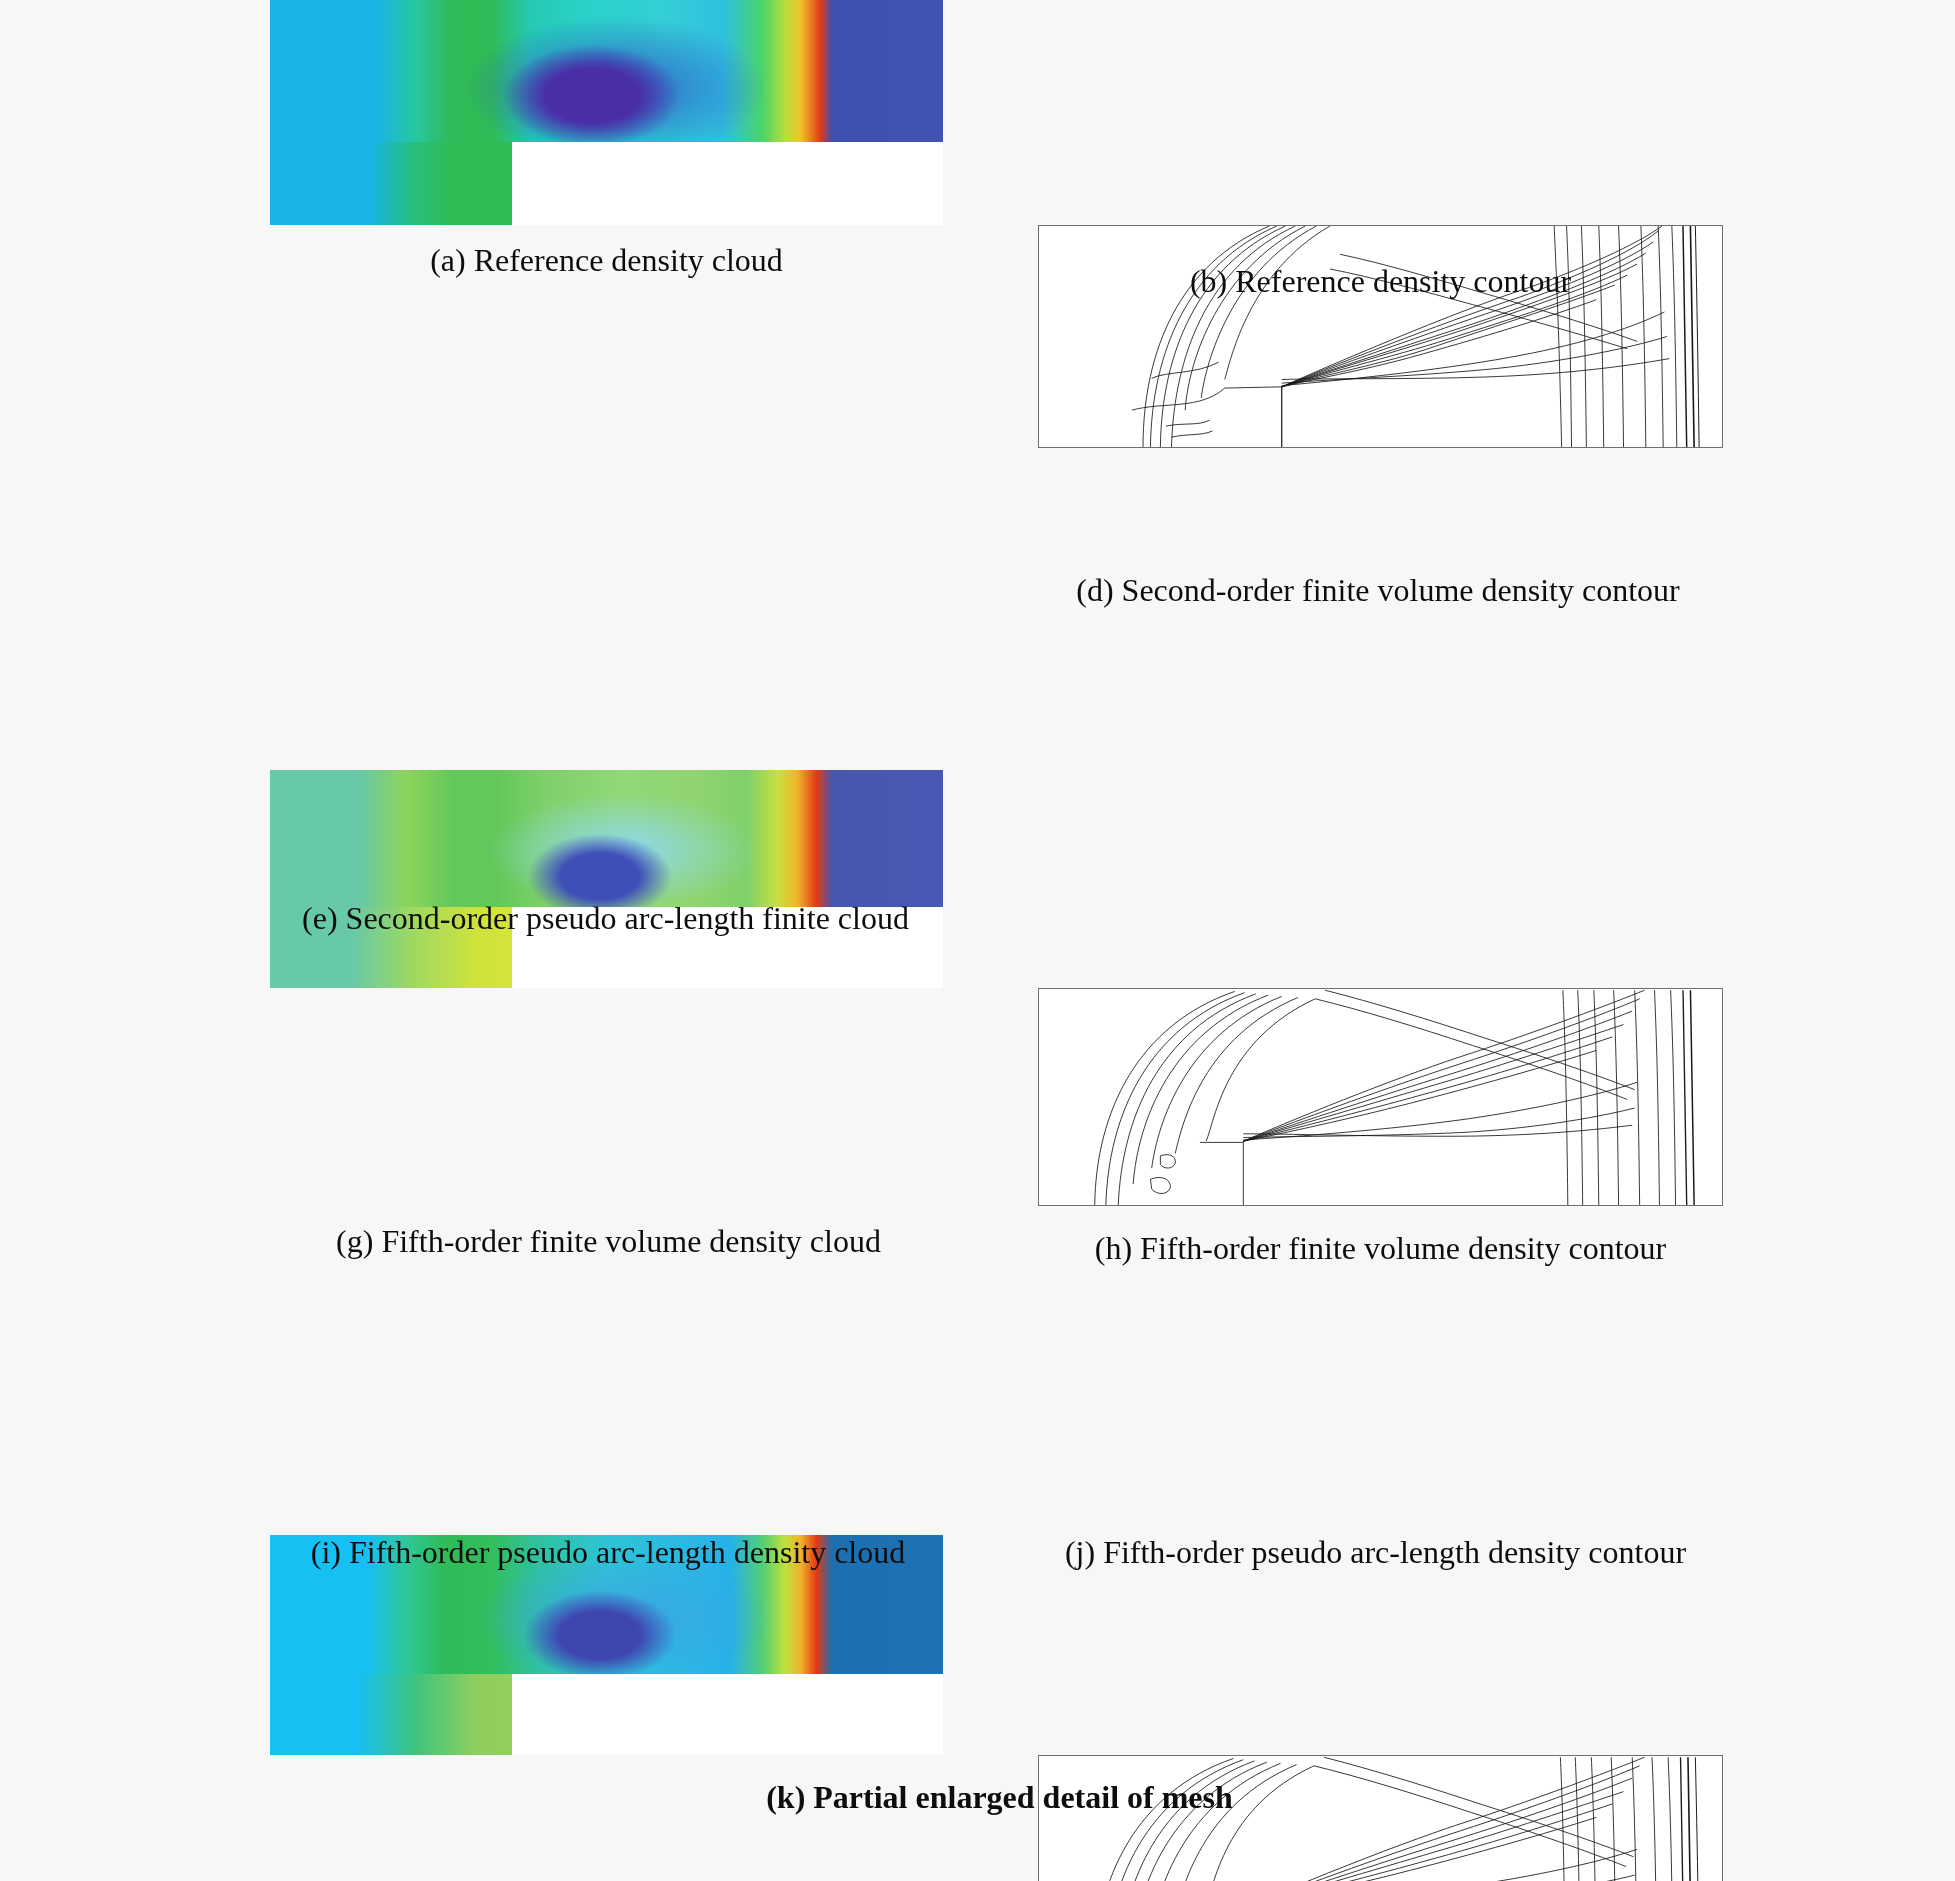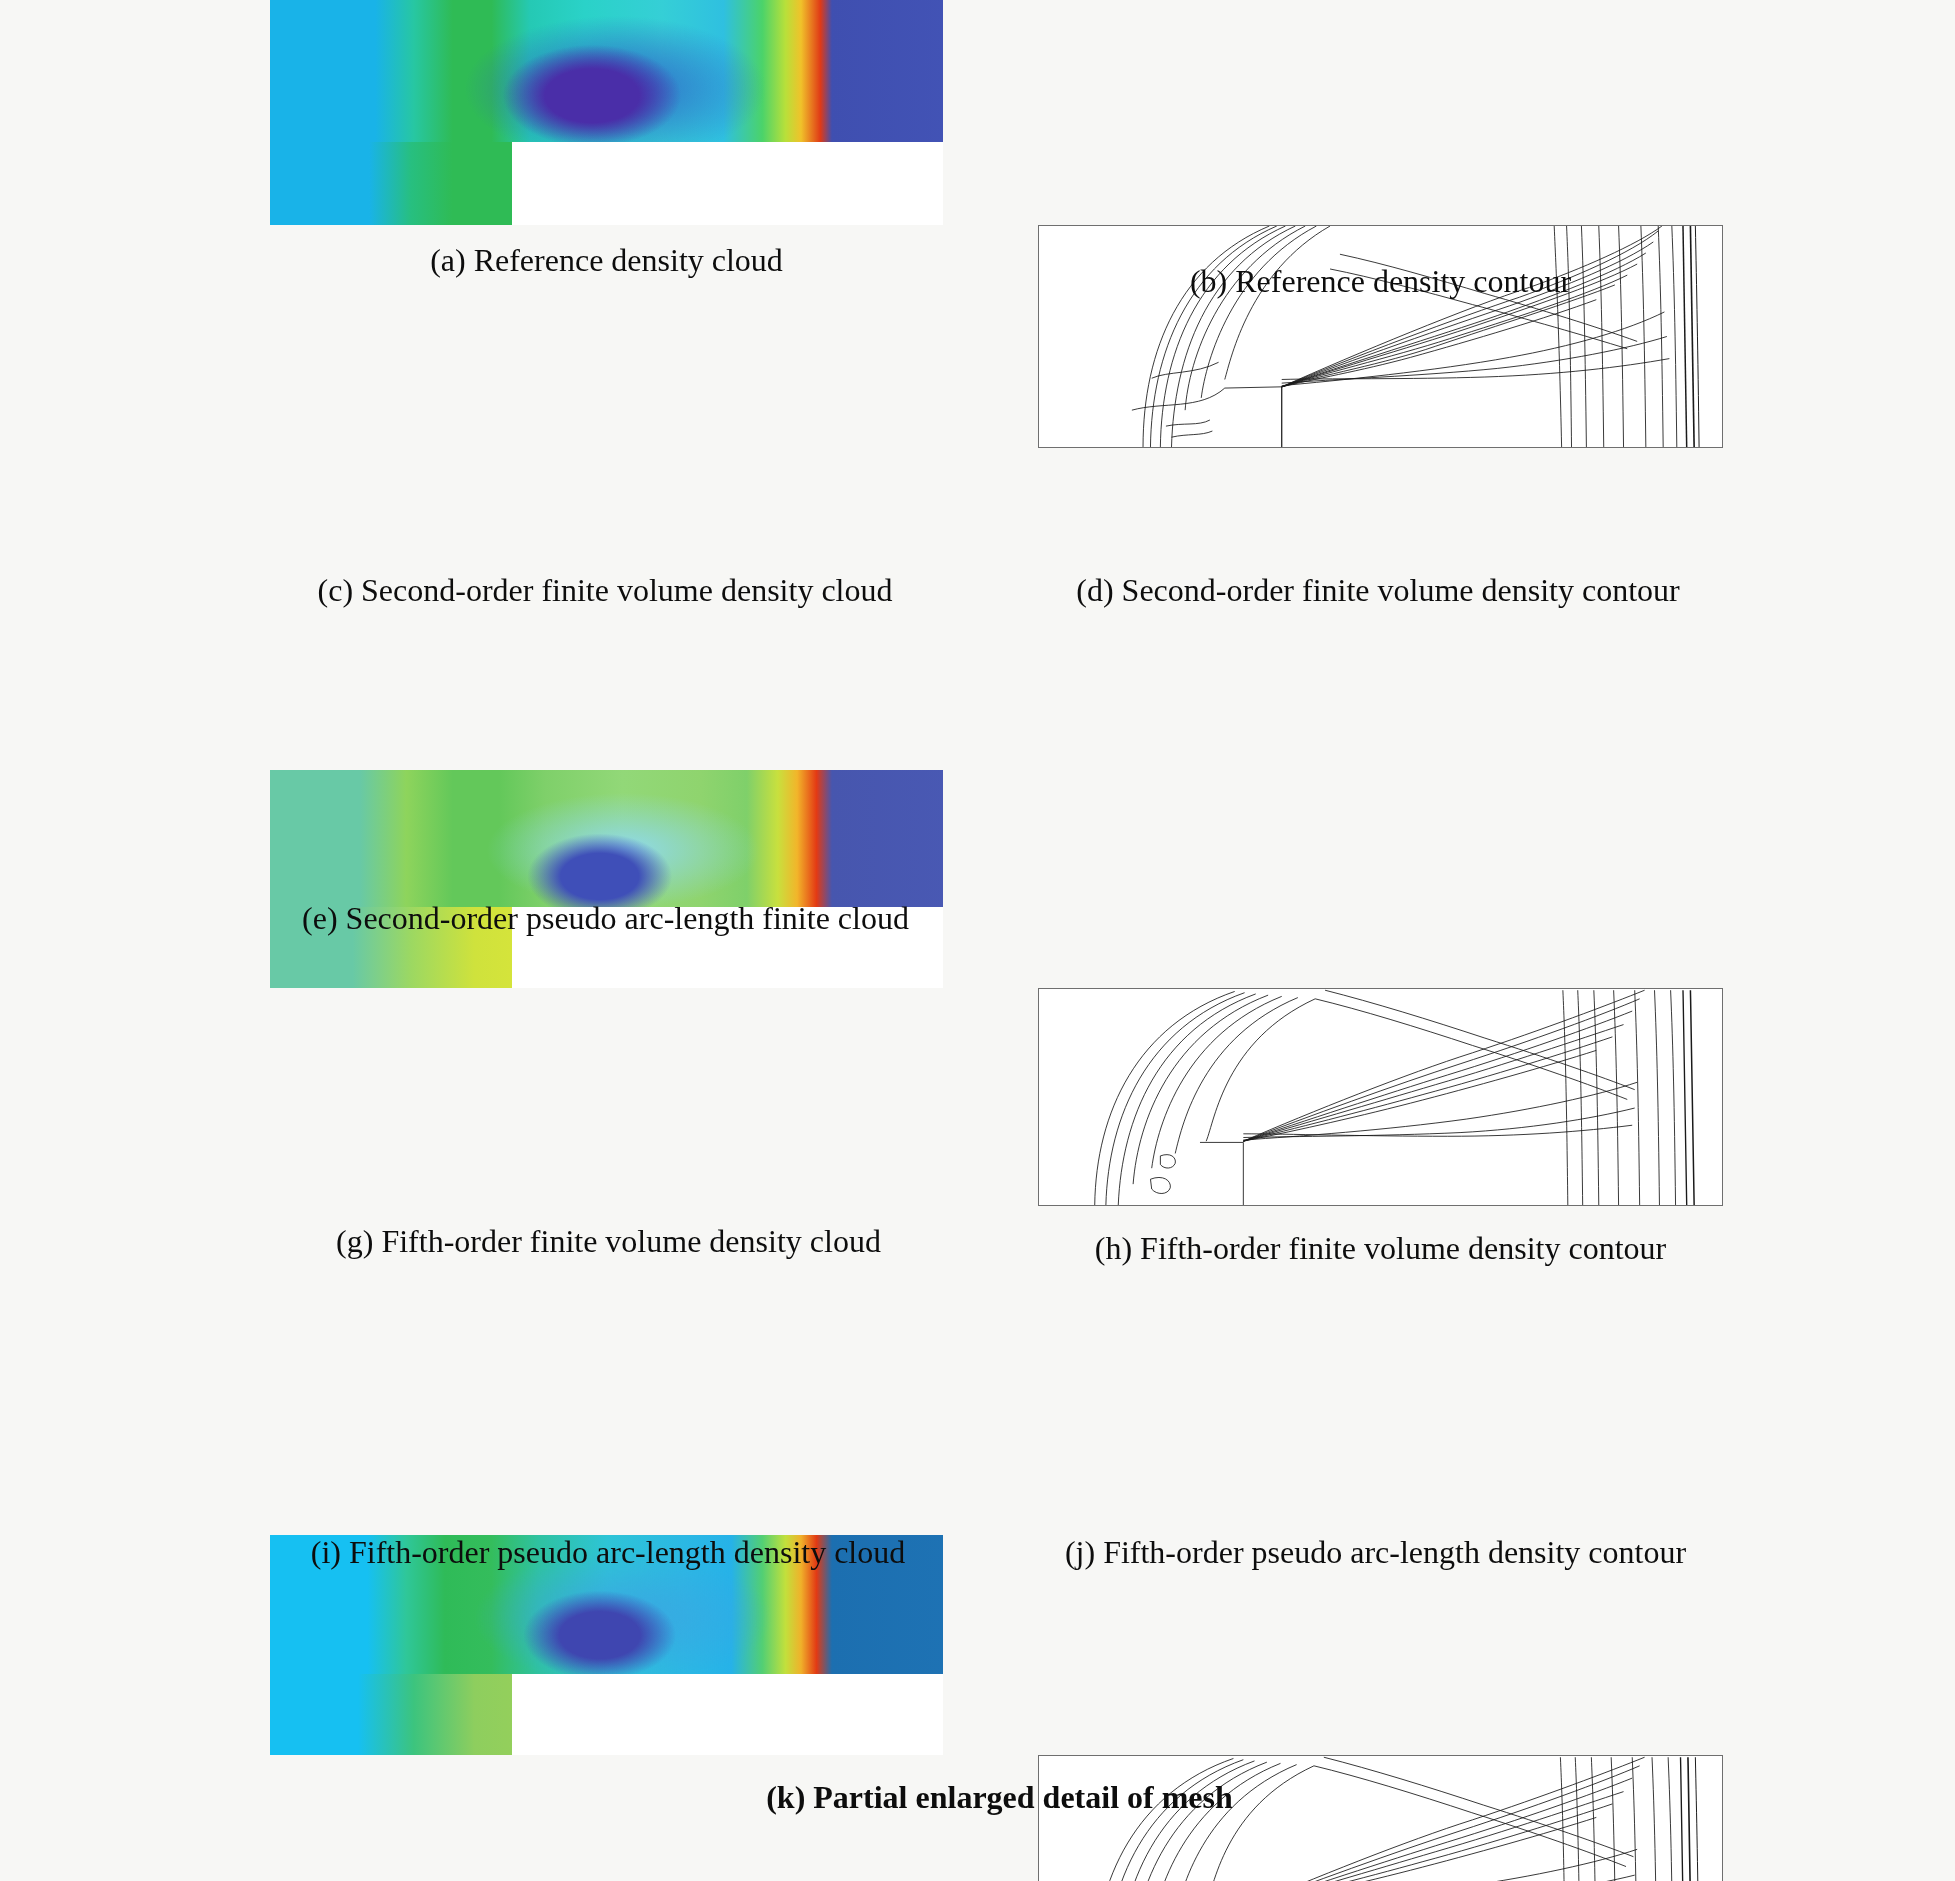--- a/index.html
+++ b/index.html
@@ -231,21 +231,20 @@
         <path d="M994 2 C998 96 1000 186 1002 352"></path>
         <path d="M1020 2 C1024 96 1026 186 1028 352"></path>
         <path d="M1040 2 C1042 96 1044 186 1046 352" stroke-width="2.2"></path>
         <path d="M1052 2 C1054 96 1056 186 1058 352" stroke-width="2.4"></path>
         <path d="M180 310 C200 302 214 312 212 324 C208 336 190 336 182 326 Z"></path>
         <path d="M196 272 C212 266 222 274 220 284 C216 294 202 294 196 286 Z"></path>
       </g>
     </svg>
   </div>
 
-  <div class="caption" style="left:248px; top:571px; width:714px;">(c) Second-order finite volume density cloud</div>
   <div class="caption" style="left:1018px; top:571px; width:720px;">(d) Second-order finite volume density contour</div>
 
   <div class="panel cloud" style="left:270px; top:651px; width:673px; height:220px;">
     <div class="stage">
       <div class="upper">
         <div class="blend" style="background:
                radial-gradient(ellipse 13% 34% at 47% 66%, #3f46b0 0%, #3f46b0 40%, rgba(63,70,176,0) 76%),
                radial-gradient(ellipse 24% 48% at 50% 56%, #3aa6e2 0%, rgba(58,166,226,0) 80%),
                linear-gradient(to right,
                  #16c0f2 0%, #16c0f2 17%,

